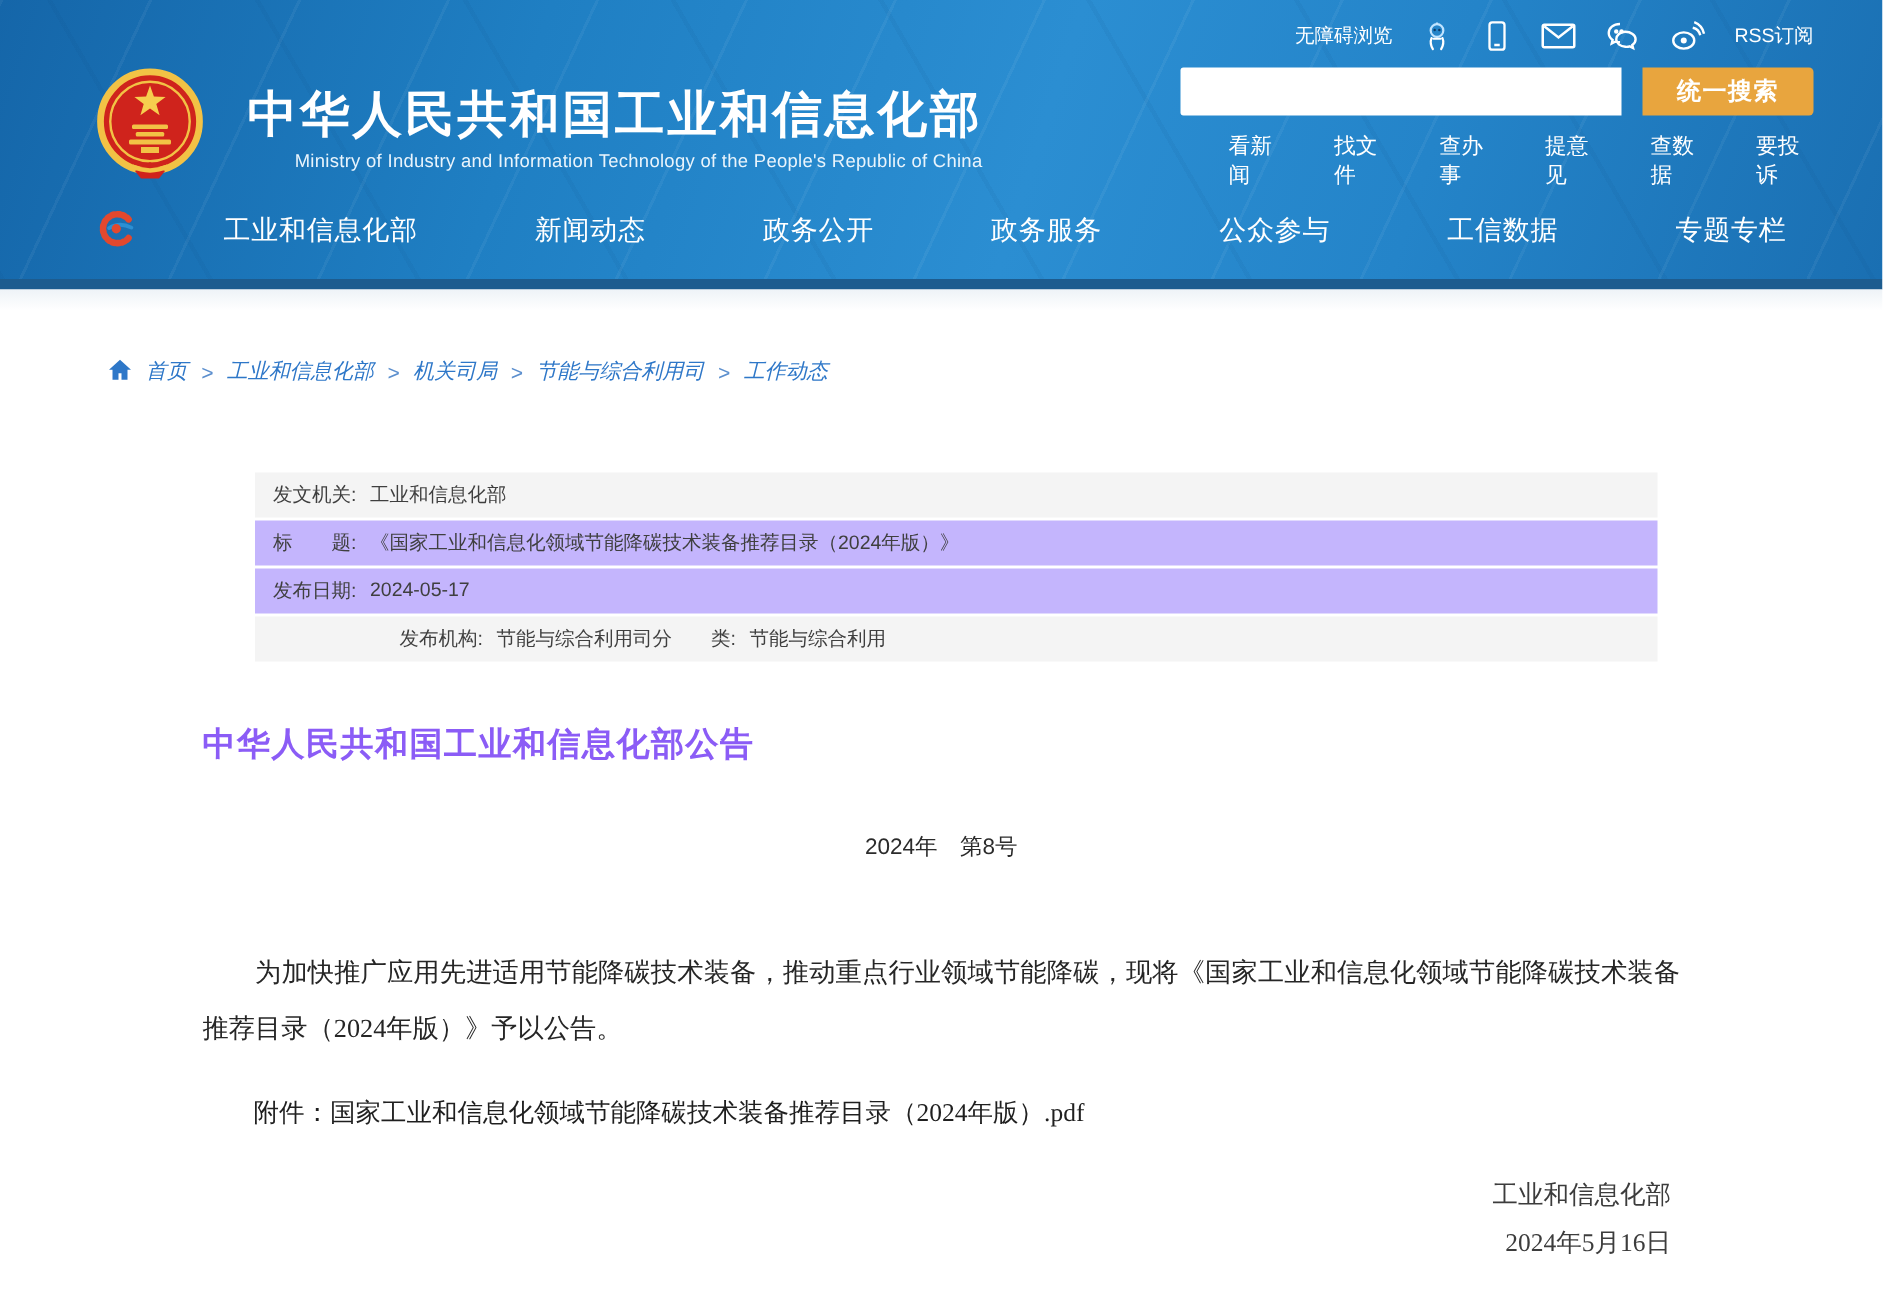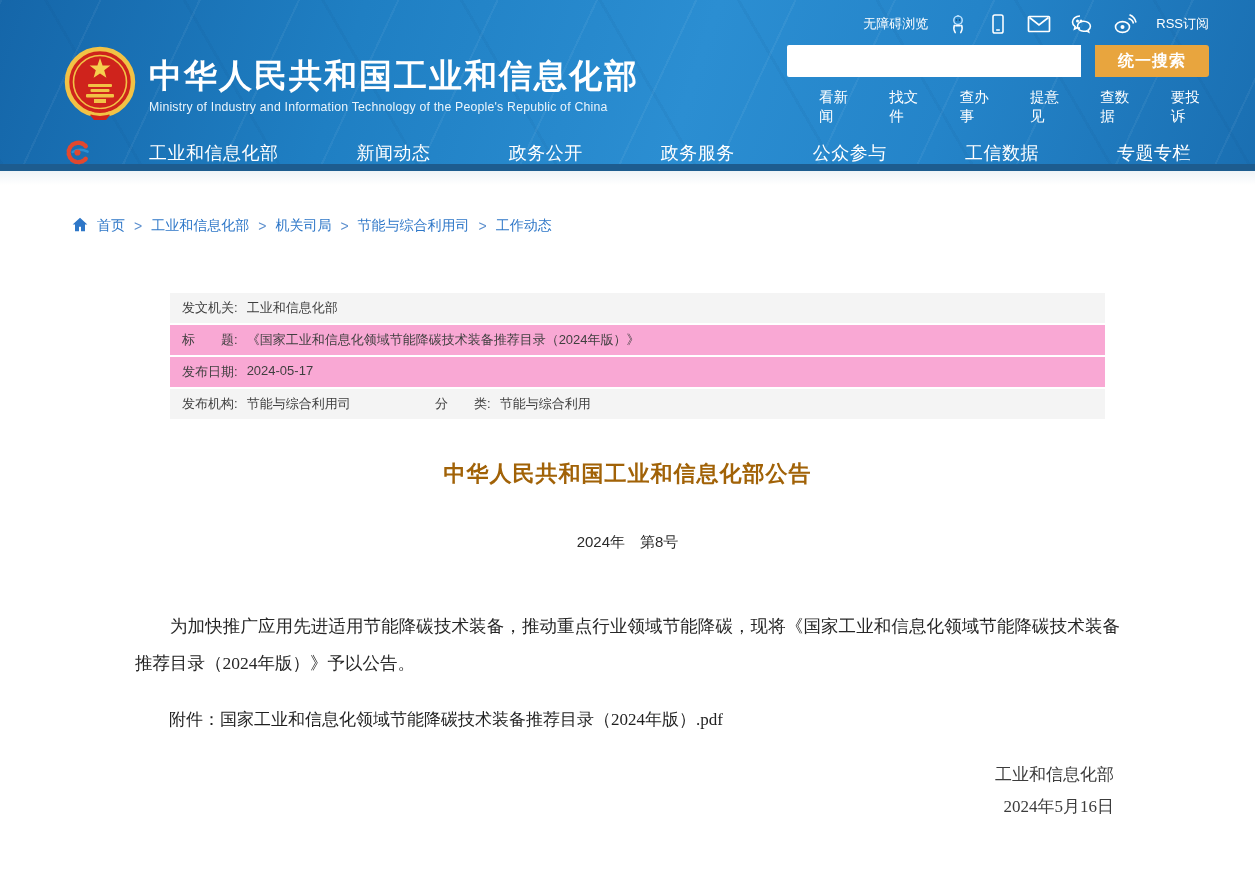--- a/index.html
+++ b/index.html
@@ -1,36 +1,36 @@
 <!DOCTYPE html>
 <html><head>
 <meta charset="utf-8">
 <style>
   * { margin:0; padding:0; box-sizing:border-box; }
   html,body { width:1255px; background:#fff; font-family:"Liberation Sans",sans-serif; }
   body { height:876px; overflow:hidden; }
 
   
-  .header { position:relative; height:164px;
+  .header { position:relative; height:186px;
     background:linear-gradient(108deg,#1566a9 0%,#1f7fc3 28%,#2b8ed2 55%,#2484c9 75%,#1a6fb2 100%); }
   .header::before { content:""; position:absolute; inset:0;
     background:
       repeating-linear-gradient(115deg, rgba(255,255,255,0.05) 0 2px, rgba(255,255,255,0) 2px 90px),
       repeating-linear-gradient(60deg, rgba(10,60,110,0.06) 0 3px, rgba(0,0,0,0) 3px 120px);
     pointer-events:none; }
   .header-stripe { height:7px; background:#1d5c8f; }
   .header-shadow { height:14px; background:linear-gradient(#eef3f7,#ffffff); }
 
   .utility-bar { position:relative; display:flex; justify-content:flex-end; align-items:center;
     gap:19px; padding:13px 46px 0 0; color:#fff; font-size:13px; z-index:2; }
   .utility-bar svg { display:block; }
 
   .header-main { position:relative; display:flex; justify-content:space-between;
     padding:8px 46px 0 64px; z-index:2; }
-  .logo-block { display:flex; align-items:center; gap:13px; margin-top:2px; }
+  .logo-block { display:flex; align-items:center; gap:29px; margin-top:2px;text-align:right; }
   .logo-cn { font-size:33px; font-weight:bold; color:#fff; letter-spacing:2px; line-height:1.15; }
   .logo-en { font-size:12.3px; color:#e9f4fc; margin-top:6px; letter-spacing:0.2px; }
 
   .search-block { width:422px; margin-top:2px; }
   .search-row { display:flex; height:32px;gap:14px; }
   .search-input { flex:1; border:none; outline:none; background:#fff; padding:0 10px;
     font-size:14px; border-radius:2px 0 0 2px; }
   .search-btn { width:114px; border:none; background:#e8a53e; color:#fff; font-size:16px;
     font-weight:bold; letter-spacing:1px; cursor:pointer; border-radius:0 3px 3px 0; }
   .quick-links { display:flex; justify-content:space-between; margin-top:11px;
@@ -39,38 +39,38 @@
 
   .nav-row { position:relative; display:flex; align-items:center; padding:0 64px;
     margin-top:13px; z-index:2; }
   .nav-logo { margin-right:58px; display:flex; }
   .nav-items { flex:1; display:flex; justify-content:space-between; color:#fff;
     font-size:18px; letter-spacing:0.5px; }
   .nav-items span { cursor:pointer; }
 
   
   .breadcrumb { display:flex; align-items:center; gap:9px; margin:32px 0 0 72px;
-    font-size:14px; color:#2e77c8; }
+    font-size:14px; color:#2e77c8;font-style:italic; }
   .breadcrumb .sep { color:#5c8fce; }
   .breadcrumb a { color:#2e77c8; text-decoration:none; cursor:pointer; }
 
   
   .content { width:985px; margin:0 auto; }
 
   .meta-table { width:935px; margin:58px 0 0 35px; }
   .meta-row { display:flex; align-items:center; height:30px; padding:0 12px;
-    font-size:13px; color:#3f3f3f; margin-bottom:2px; background:#f9a8d4; }
+    font-size:13px; color:#3f3f3f; margin-bottom:2px; background:#c4b5fd; }
   .meta-row.gray { background:#f4f4f4; }
-  .meta-cell { display:flex; }
+  .meta-cell { display:flex;justify-content:flex-end; }
   .meta-cell.first { width:253px; flex:none; }
   .meta-label { margin-right:9px; white-space:pre; }
   .meta-value { white-space:pre; }
 
-  .article-title { text-align:center; margin-top:40px; font-size:22px; font-weight:bold;
-    color:#a16207; letter-spacing:1px; }
+  .article-title { text-align:left; margin-top:40px; font-size:22px; font-weight:bold;
+    color:#8b5cf6; letter-spacing:1px; }
   .doc-no { text-align:center; margin-top:44px; font-size:15px; color:#2b2b2b; white-space:pre; }
 
   .serif { font-family:"Liberation Serif","DejaVu Serif",serif; }
   .para { margin-top:56px; font-size:17.5px; color:#262626; line-height:2.1;
     text-indent:2em; text-align:justify; }
   .attachment-line { margin-top:26px; font-size:17px; color:#1f1f1f; text-indent:2em; }
   .attachment-link { color:#1f1f1f; text-decoration:none; cursor:pointer; }
   .signature { margin-top:28px; padding-right:6px; text-align:right; font-size:17px;
     color:#3c3c3c; line-height:1.9; }
 </style>

